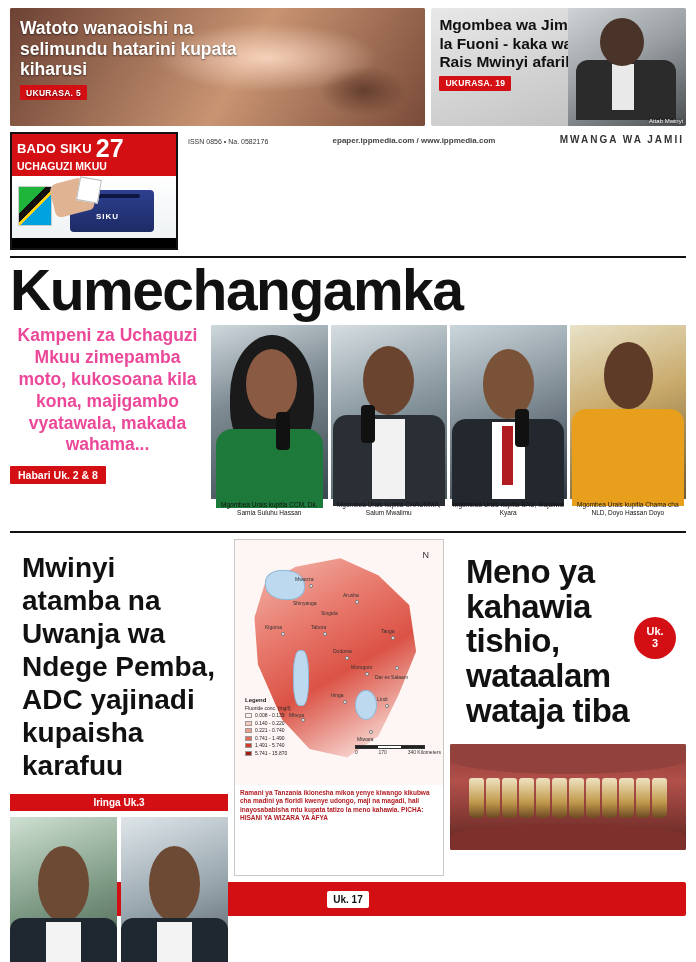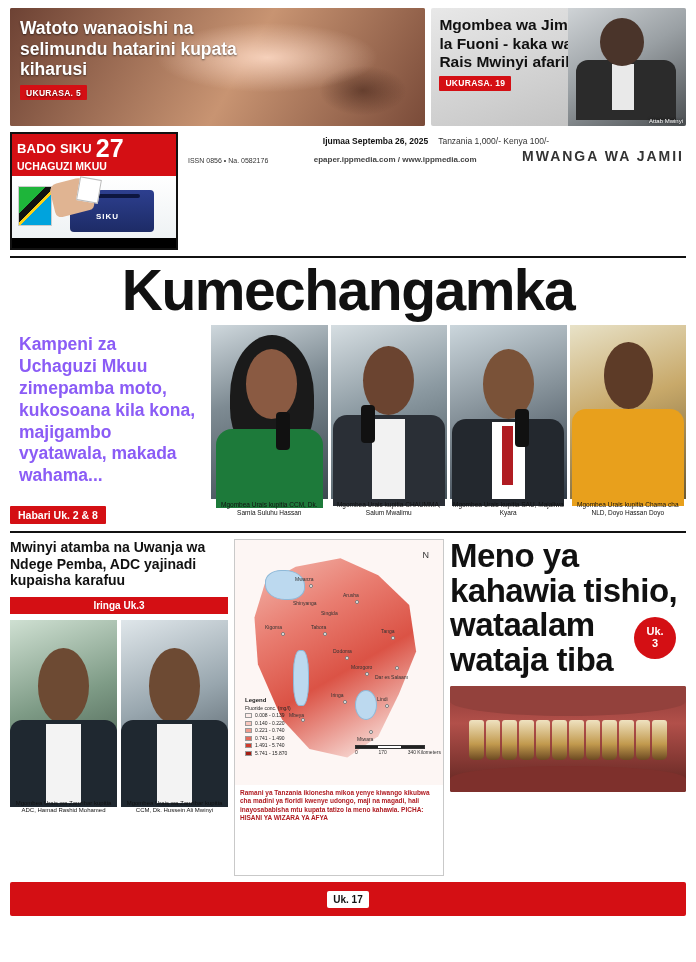--- a/index.html
+++ b/index.html
@@ -109,34 +109,34 @@
   .nipashe {
     text-align:center; color:#d40f14; font-weight:bold;
     font-size:70px; line-height:.86; letter-spacing:-2px;
     font-family:"Liberation Serif", serif;
     margin-top:-2px;
   }
   .mast-bottom {
     display:flex; justify-content:space-between; align-items:flex-end;
     font-size:8px; color:#333; padding:0 2px; margin-top:2px;
   }
-  .mast-bottom .slogan { font-size:14px; letter-spacing:2px; color:#333; font-weight:bold;}
+  .mast-bottom .slogan { font-size:10px; letter-spacing:2px; color:#333; font-weight:bold;}
   .mast-bottom .web { color:#444;font-weight:bold; }
   .mast-issn { font-size:7px; color:#333; }
 
   
   .lead { border-top:2px solid #111; margin-top:6px; padding-top:4px; }
   .lead-title {
     font-size:57px; font-weight:bold; letter-spacing:-1.5px; line-height:1;
-    text-align:center; font-family:"Liberation Sans", sans-serif;
+    font-family:"Liberation Sans", sans-serif;
   }
   .lead-body { display:flex; gap:6px; margin-top:6px; height:200px; }
   .lead-text { width:195px; }
   .lead-text p {
-    margin:9px; font-size:17.5px; line-height:1.25; font-weight:bold; color:#8b5cf6;
+    margin:0; font-size:17.5px; line-height:1.25; font-weight:bold; color:#ec4899;text-align:center;
   }
   .lead-ref {
     margin-top:10px; background:#d40f14; color:#fff; font-size:10.5px; font-weight:bold;
     padding:3px 8px; display:inline-block; border-radius:1px;
   }
   .lead-photos { flex:1; display:flex; gap:3px; }
   .cand { flex:1; position:relative; overflow:hidden; }
   .cand .ph { position:absolute; inset:0 0 26px 0; }
   .cand .cap {
     position:absolute; left:0; right:0; bottom:0; height:26px;
@@ -163,21 +163,21 @@
   .c1 .mic { left:56%; top:50%; }
   .c2 .mic { left:26%; top:46%; }
   .c3 .mic { left:56%; top:48%; }
 
   
   .cols { display:flex; gap:6px; margin-top:6px; border-top:2px solid #111; padding-top:6px; height:345px; }
   .col-left { width:218px; position:relative; }
   .col-mid { width:210px; position:relative; }
   .col-right { flex:1; position:relative; }
 
-  .col-left h2 { margin:0; font-size:14px; line-height:1.18; font-weight:bold; }
+  .col-left h2 { margin:12px; font-size:28px; line-height:1.18; font-weight:bold; }
   .col-left .ref {
     display:block; background:#d40f14; color:#fff; font-size:10px; font-weight:bold;
     text-align:center; padding:3px 0; margin:8px 0 6px 0;
   }
   .twoface { display:flex; gap:4px; height:208px; }
   .tf { flex:1; position:relative; overflow:hidden; }
   .tf .ph { position:absolute; inset:0 0 28px 0; }
   .tf .cap { position:absolute; left:0; right:0; bottom:0; height:28px; font-size:6px; line-height:1.2; text-align:center; }
   .tf1 .ph { background:linear-gradient(160deg,#cfe0d2 0%,#7e9b86 45%,#33463a 100%); }
   .tf2 .ph { background:linear-gradient(160deg,#dfe6ea 0%,#98a6ae 45%,#3a444c 100%); }
@@ -206,21 +206,21 @@
   .legend {
     position:absolute; left:10px; bottom:28px; font-size:5px; color:#222; line-height:1.5;
   }
   .legend .ttl { font-weight:bold; font-size:6px; }
   .legend .sw { display:inline-block; width:7px; height:5px; margin-right:3px; border:.5px solid #999; vertical-align:middle;}
   .scalebar { position:absolute; left:120px; bottom:30px; font-size:5px; color:#333; }
   .scalebar .bar { width:70px; height:4px; background:linear-gradient(90deg,#222 0 33%, #fff 33% 66%, #222 66% 100%); border:.5px solid #333; }
   .map-cap { padding:4px 5px; font-size:6.5px; line-height:1.28; color:#b01c22; font-weight:bold; }
 
   .col-right h2 {
-    margin:0; font-size:33px; line-height:1.05; font-weight:bold; letter-spacing:-.5px;
+    margin:16px; font-size:33px; line-height:1.05; font-weight:bold; letter-spacing:-.5px;
   }
   .uk-circle {
     position:absolute; right:10px; top:78px; width:42px; height:42px; border-radius:50%;
     background:#d40f14; color:#fff; font-size:11px; font-weight:bold;
     display:flex; flex-direction:column; align-items:center; justify-content:center; line-height:1.05;
   }
   .teeth-photo {
     margin-top:8px; height:106px; border-radius:2px; overflow:hidden; position:relative;
     background:linear-gradient(180deg,#8c3a36 0%,#b2504a 35%,#5e2420 100%);
   }
@@ -289,24 +289,20 @@
         <div class="flag"></div>
         <div class="ballotbox"></div>
         <div class="slot"></div>
         <div class="hand"></div>
         <div class="paper"></div>
         <div class="inec">SIKU</div>
       </div>
     </div>
 
     <div class="masthead-main">
-      <div class="mast-topline">
-        <span class="date">Ijumaa Septemba 26, 2025</span>
-        <span>Tanzania 1,000/- Kenya 100/-</span>
-      </div>
       <div class="mast-bottom">
         <span class="mast-issn">ISSN 0856 • Na. 0582176</span>
         <span class="web">epaper.ippmedia.com / www.ippmedia.com</span>
         <span class="slogan">MWANGA WA JAMII</span>
       </div>
     </div>
   </div>
 
   <div class="lead">
     <div class="lead-title">Kumechangamka</div>

